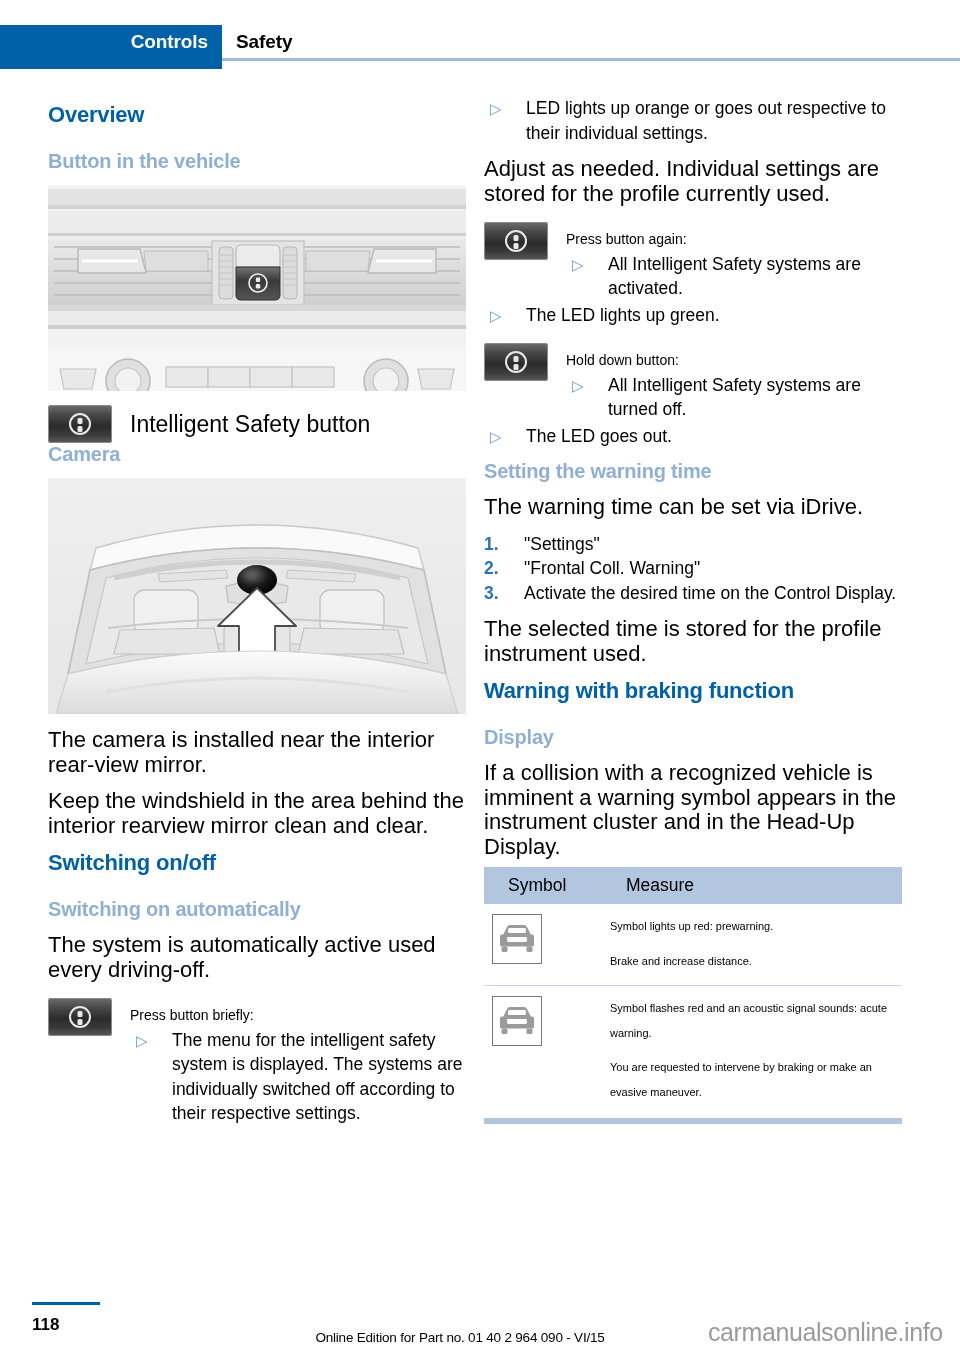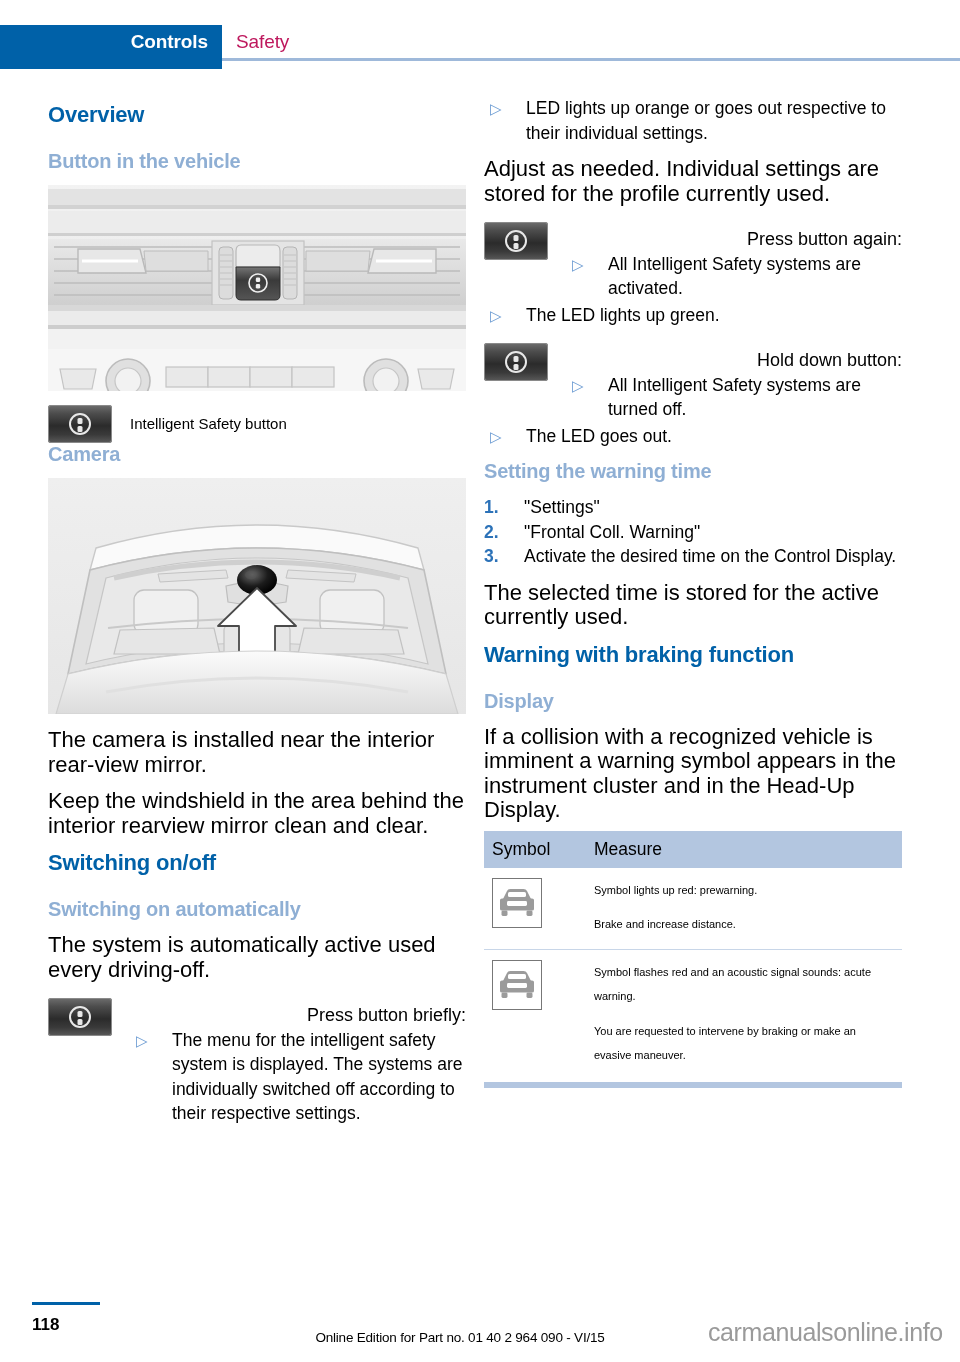--- a/index.html
+++ b/index.html
@@ -33,22 +33,22 @@
     line-height: 33px;
     text-align: right;
     padding-right: 14px;
     box-sizing: border-box;
     letter-spacing: -0.1px;
   }
   .header-section {
     position: absolute;
     left: 236px; top: 0;
     height: 33px;
-    color: #be185d;
-    font-weight: normal;
+    color: #000000;
+    font-weight: bold;
     font-size: 19px;
     line-height: 33px;
     letter-spacing: -0.1px;
     text-align: center;
   }
   .header-rule {
     position: absolute;
     left: 222px; top: 58px;
     width: 738px; height: 3px;
     background: #9FB9DA;
@@ -158,38 +158,37 @@
   .isbtn .ring::after  { top: 10.5px; height: 6px; }
 
   
   .caption-row {
     display: flex;
     align-items: center;
     gap: 18px;
     margin-top: 14px;
   }
   .caption-row .cap-text {
-    font-size: 15px;
+    font-size: 23px;
     line-height: 24.5px;
     text-align: right;
   }
 
   
   .btn-block {
     display: flex;
     align-items: flex-start;
     gap: 18px;
     margin-top: 16px;
   }
   .btn-block .bb-body { flex: 1 1 auto; }
   .btn-block .bb-title {
-    font-size: 18px;
+    font-size: 14px;
     line-height: 24.5px;
     margin: 5px 0 0 0;
-    text-align: right;
   }
   .btn-block .blist { margin-top: 0; margin-bottom: 0; }
 
   
   .fig {
     width: 418px;
     background: #EDEDED;
     position: relative;
     overflow: hidden;
     margin: 0;
@@ -202,21 +201,21 @@
     width: 418px;
     border-collapse: collapse;
     margin-top: 8px;
   }
   .tbl thead th {
     background: #B3C6E0;
     color: #000;
     font-weight: normal;
     font-size: 17.5px;
     text-align: left;
-    padding: 7px 8px 8px 8px;
+    padding: 7px 8px 8px 24px;
     line-height: 22px;
   }
   .tbl thead th.c-sym { width: 86px; }
   .tbl tbody td {
     vertical-align: top;
     padding: 10px 8px 12px 8px;
     font-size: 11px;
     line-height: 24.5px;
     border-bottom: 1px solid #C8D6E8;
   }
@@ -513,37 +512,38 @@
   </div>
 
   <ul class="blist" style="margin-top:2px;">
     <li>
       <span class="tri">▷</span>
       <span>The LED goes out.</span>
     </li>
   </ul>
 
   <h2 class="h-light sp-top-26">Setting the warning time</h2>
+  <p class="body">The warning time can be set via iDrive.</p>
 
   <ol class="nlist">
     <li>
       <span class="num">1.</span>
       <span>"Settings"</span>
     </li>
     <li>
       <span class="num">2.</span>
       <span>"Frontal Coll. Warning"</span>
     </li>
     <li>
       <span class="num">3.</span>
       <span>Activate the desired time on the Control Display.</span>
     </li>
   </ol>
 
-  <p class="body">The selected time is stored for the active currently used.</p>
+  <p class="body">The selected time is stored for the profile instrument used.</p>
 
   <h1 class="h-blue sp-top-22">Warning with braking function</h1>
 
   <h2 class="h-light">Display</h2>
   <p class="body tight">If a collision with a recognized vehicle is imminent a warning symbol appears in the instrument cluster and in the Head-Up Display.</p>
 
   <table class="tbl">
     <thead>
       <tr>
         <th class="c-sym">Symbol</th>

